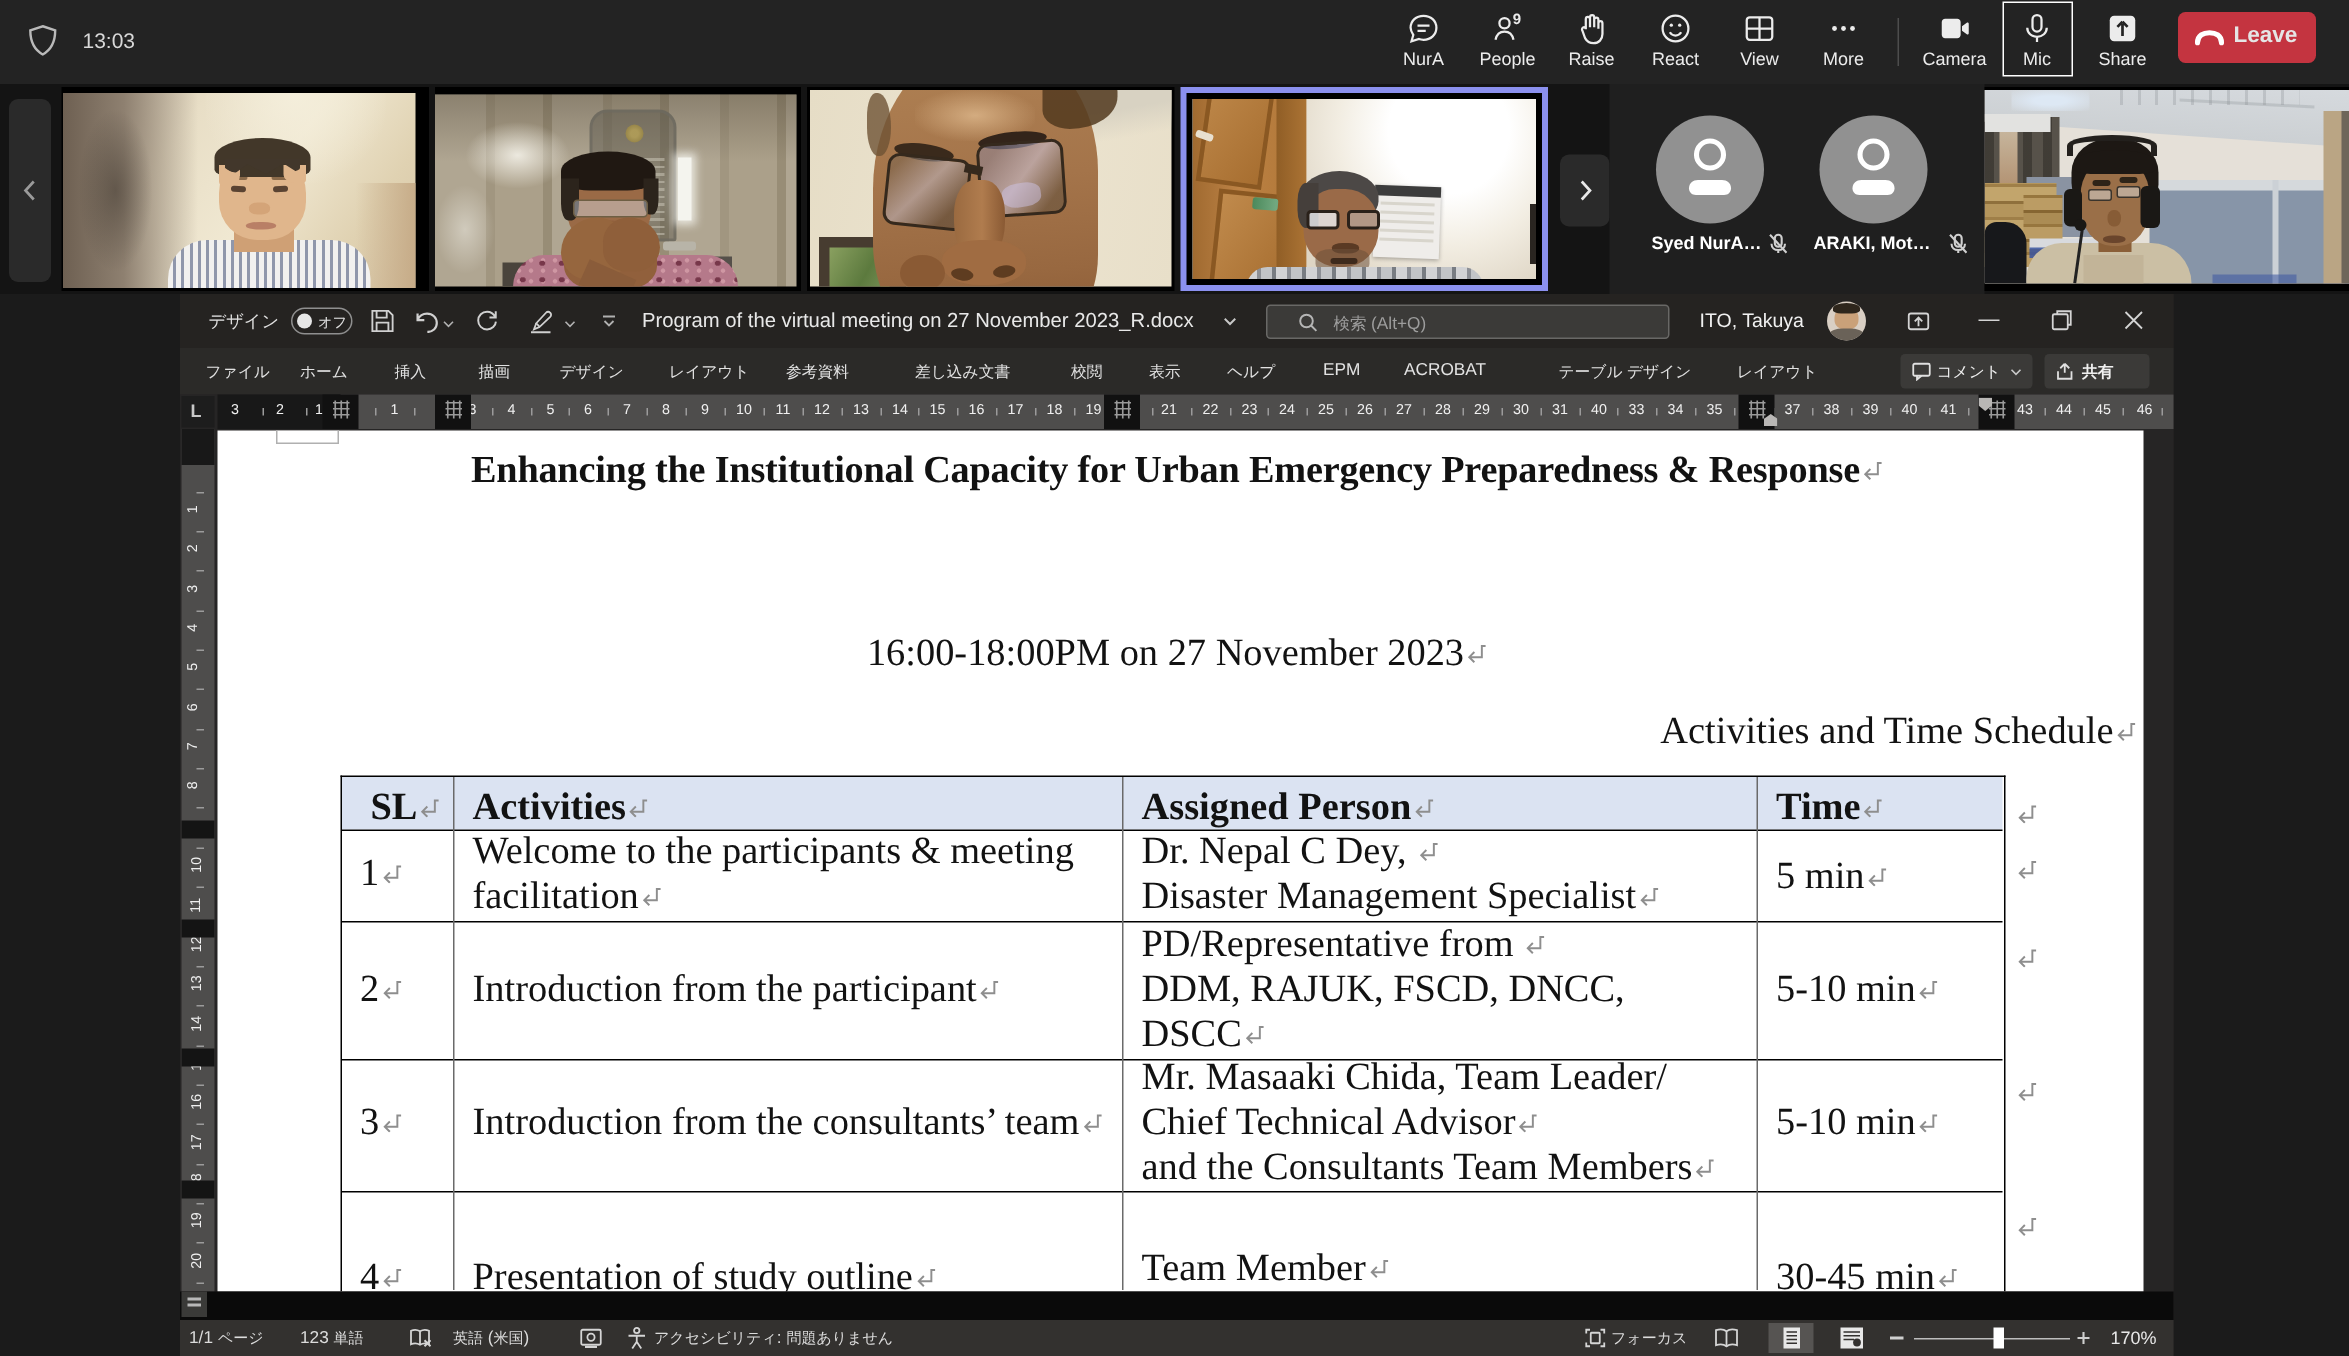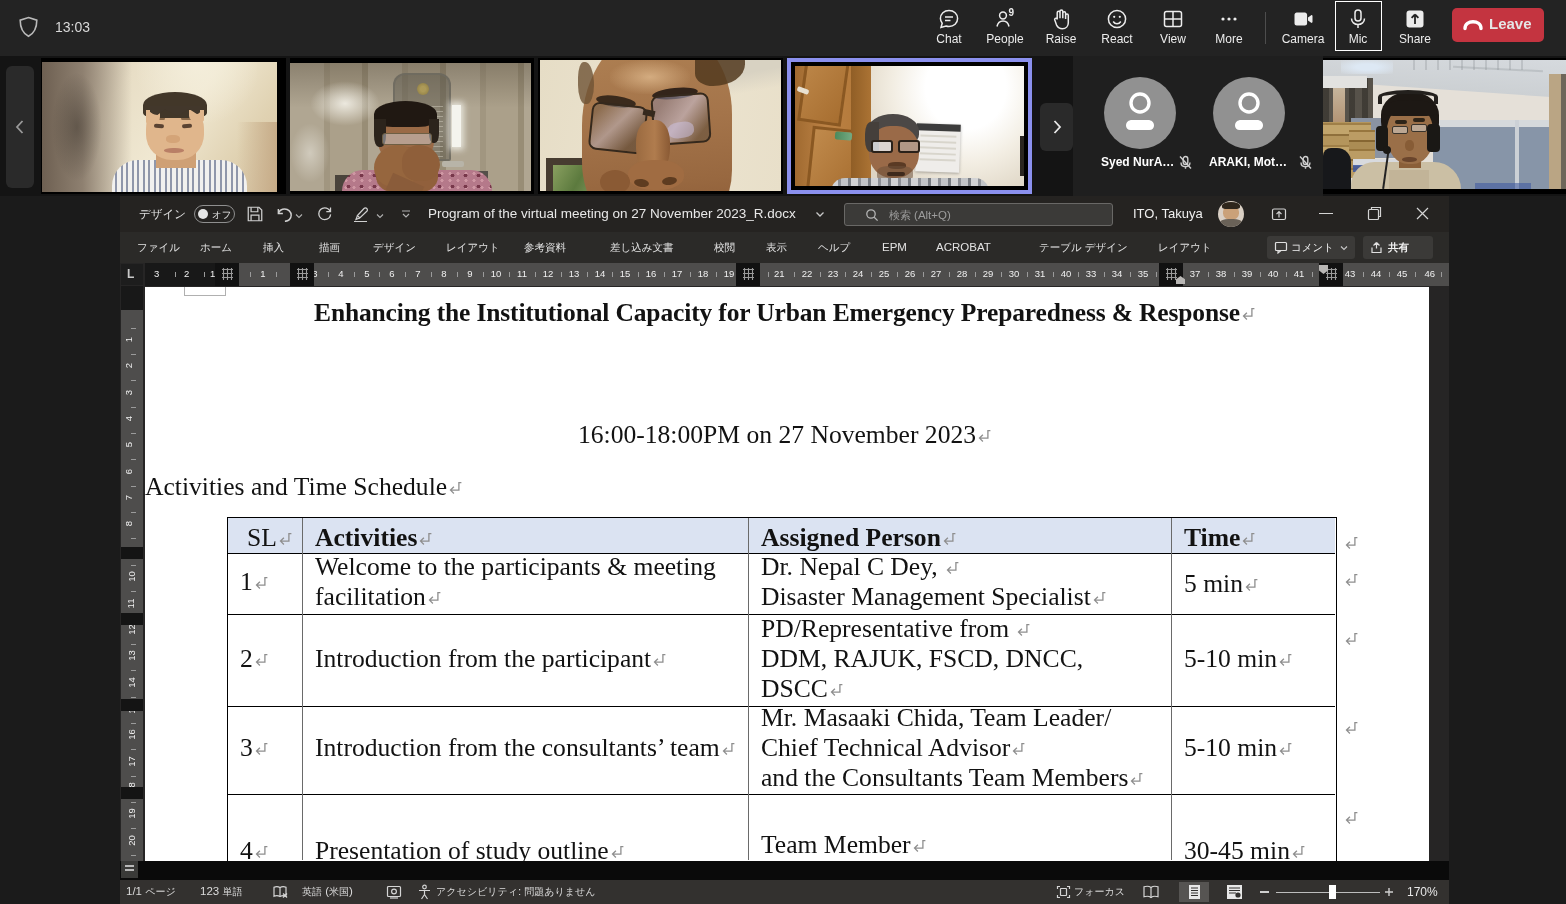--- a/index.html
+++ b/index.html
@@ -24,21 +24,21 @@
       <path d="M10.5 1.5 L18.8 4.2 C18.8 10.5 17.5 16.5 10.5 20.3 C3.5 16.5 2.2 10.5 2.2 4.2 Z" fill="none" stroke="#b9b9b9" stroke-width="1.6"></path>
     </svg>
   <div class="abs" style="left:55px;top:19px;font-size:14px;color:#d8d8d8">13:03</div>
   <div class="tbtn" style="left:921px">
     <svg width="24" height="24" viewBox="0 0 24 24">
         <g fill="none" stroke="#ececec" stroke-width="1.5">
           <path d="M12 3.5c4.9 0 8.6 3.4 8.6 8s-3.7 8-8.6 8c-1 0-2.2-.2-3-.5L4 20.5l1.2-4.2c-.8-1.3-1.8-2.9-1.8-4.8 0-4.6 3.7-8 8.6-8z"></path>
           <path d="M8 10h8M8 13.5h5.5"></path>
         </g>
       </svg>
-    <span class="lb">Chat</span>
+    <span class="lb">NurA</span>
     </div>
   <div class="tbtn" style="left:977px">
     <svg width="24" height="24" viewBox="0 0 24 24">
         <g fill="none" stroke="#ececec" stroke-width="1.5">
           <circle cx="10" cy="8.5" r="3.4"></circle>
           <path d="M4 19.5c.7-3.5 3-5.5 6-5.5s5.3 2 6 5.5"></path>
         </g>
         <text x="15.5" y="9" fill="#ececec" font-size="10" font-weight="bold" font-family="Liberation Sans">9</text>
       </svg>
     <span class="lb">People</span>
@@ -588,34 +588,34 @@
         <div class="abs" style="left:0;top:501px;width:22px;height:12px;background:#141414"></div>
     </div>
     <div class="abs" style="left:25px;top:1px;width:1284px;height:574px;background:#fff;overflow:hidden;font-family:'Liberation Serif',serif;font-size:25.6px;color:#121212" id="page">
         <div class="abs" style="left:39px;top:0px;width:42px;height:9px;border:1px solid #b0b0b0;border-top:none;background:#fff"></div>
         <div style="position:absolute;left:0;width:1264px;top:11px;text-align:center;white-space:nowrap;font-size:25.5px;font-weight:bold;letter-spacing:-0.14px">Enhancing the Institutional Capacity for Urban Emergency Preparedness &amp; Response<svg class="pmk" width="14" height="14" viewBox="0 0 14 14">
             <path d="M13.4 2.6H10.9V10.1H2.5M5.9 6.7 2.5 10.1l3.4 3.4" fill="none" stroke="#8e8e8e" stroke-width="1.3"></path>
           </svg></div>
         <div style="position:absolute;left:0;width:1264px;top:133px;text-align:center;white-space:nowrap;font-size:25.6px">16:00-18:00PM on 27 November 2023<svg class="pmk" width="14" height="14" viewBox="0 0 14 14">
             <path d="M13.4 2.6H10.9V10.1H2.5M5.9 6.7 2.5 10.1l3.4 3.4" fill="none" stroke="#8e8e8e" stroke-width="1.3"></path>
           </svg></div>
-        <div style="position:absolute;left:0;width:1264px;top:185px;text-align:left;white-space:nowrap;font-size:25.6px">Activities and Time Schedule<svg class="pmk" width="14" height="14" viewBox="0 0 14 14">
+        <div style="position:absolute;left:0;width:1264px;top:185px;text-align:right;white-space:nowrap;font-size:25.6px">Activities and Time Schedule<svg class="pmk" width="14" height="14" viewBox="0 0 14 14">
             <path d="M13.4 2.6H10.9V10.1H2.5M5.9 6.7 2.5 10.1l3.4 3.4" fill="none" stroke="#8e8e8e" stroke-width="1.3"></path>
           </svg></div>
         <div class="abs" style="left:82px;top:230px;width:1110px;height:344px;border:1.6px solid #000;border-bottom:none">
           <div class="abs" style="left:0;top:0;width:1106.8px;height:34.5px;background:#dbe3f2"></div>
           <div class="abs" style="left:0;top:34.5px;width:1106.8px;height:1.6px;background:#000"></div>
           <div class="abs" style="left:0;top:95.5px;width:1106.8px;height:1.6px;background:#000"></div>
           <div class="abs" style="left:0;top:187.5px;width:1106.8px;height:1.6px;background:#000"></div>
           <div class="abs" style="left:0;top:275.5px;width:1106.8px;height:1.6px;background:#000"></div>
           <div class="abs" style="left:73.5px;top:0;width:1px;height:342px;background:#6a6a6a"></div>
           <div class="abs" style="left:519.5px;top:0;width:1px;height:342px;background:#6a6a6a"></div>
           <div class="abs" style="left:942.5px;top:0;width:1px;height:342px;background:#6a6a6a"></div>
         </div>
-        <div style="position:absolute;left:102px;top:236.2px;white-space:nowrap;font-weight:normal">SL<svg class="pmk" width="14" height="14" viewBox="0 0 14 14">
+        <div style="position:absolute;left:102px;top:236.2px;white-space:nowrap;font-weight:bold">SL<svg class="pmk" width="14" height="14" viewBox="0 0 14 14">
             <path d="M13.4 2.6H10.9V10.1H2.5M5.9 6.7 2.5 10.1l3.4 3.4" fill="none" stroke="#8e8e8e" stroke-width="1.3"></path>
           </svg></div>
         <div style="position:absolute;left:170px;top:236.2px;white-space:nowrap;font-weight:bold">Activities<svg class="pmk" width="14" height="14" viewBox="0 0 14 14">
             <path d="M13.4 2.6H10.9V10.1H2.5M5.9 6.7 2.5 10.1l3.4 3.4" fill="none" stroke="#8e8e8e" stroke-width="1.3"></path>
           </svg></div>
         <div style="position:absolute;left:616px;top:236.2px;white-space:nowrap;font-weight:bold">Assigned Person<svg class="pmk" width="14" height="14" viewBox="0 0 14 14">
             <path d="M13.4 2.6H10.9V10.1H2.5M5.9 6.7 2.5 10.1l3.4 3.4" fill="none" stroke="#8e8e8e" stroke-width="1.3"></path>
           </svg></div>
         <div style="position:absolute;left:1039px;top:236.2px;white-space:nowrap;font-weight:bold">Time<svg class="pmk" width="14" height="14" viewBox="0 0 14 14">
             <path d="M13.4 2.6H10.9V10.1H2.5M5.9 6.7 2.5 10.1l3.4 3.4" fill="none" stroke="#8e8e8e" stroke-width="1.3"></path>

